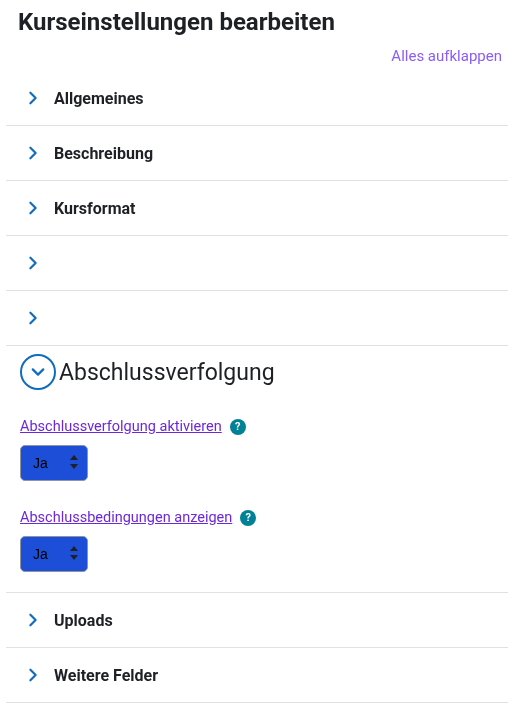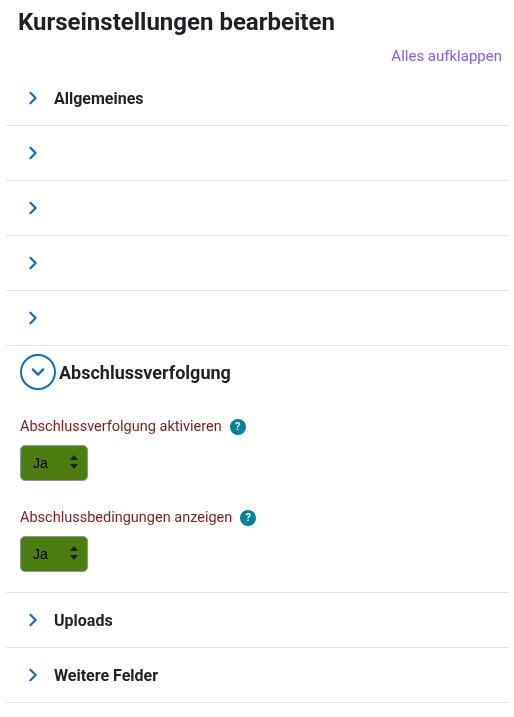--- a/index.html
+++ b/index.html
@@ -6,28 +6,28 @@
     body { font-family: -apple-system, BlinkMacSystemFont, "Segoe UI", Roboto, Arial, sans-serif; color: #1d2125; width: 514px; padding: 8px 6px 20px 6px; }
     h1.page-title { font-size: 24px; font-weight: 700; margin-bottom: 10px; padding-left: 12px; }
     .expand-all { text-align: right; margin-bottom: 6px; padding-right: 6px; }
     .expand-all a { color: #8b5cf6; text-decoration: none; font-size: 15px; }
     .section-row { display: flex; align-items: center; border-bottom: 1px solid #dee2e6; padding: 14px 0 14px 14px; cursor: pointer; }
     .section-row h2 { font-size: 16px; font-weight: 700; margin-left: 8px; }
     .chev { width: 26px; height: 26px; color: #0f6cbf; display: flex; align-items: center; justify-content: center; flex-shrink: 0; }
     .chev svg { width: 14px; height: 14px; }
     .section-expanded .chev { width: 36px; height: 36px; border: 2.5px solid #0f6cbf; border-radius: 50%; margin-left: 10px; }
     .section-expanded { display: flex; align-items: center; padding: 8px 0 8px 4px; cursor: pointer; }
-    .section-expanded h2 { font-size: 18px; font-weight: 700; margin-left: 3px; }
+    .section-expanded h2 { font-size: 23px; font-weight: 400; margin-left: 3px; }
     .form-body { padding: 20px 0 0 14px; border-bottom: 1px solid #dee2e6; }
     .form-group { margin-bottom: 28px; }
     .form-label-row { display: flex; align-items: center; margin-bottom: 10px; }
-    .form-label { font-size: 14.5px; color: #7f1d1d; }
+    .form-label { font-size: 14.5px; color: #6d28d9; text-decoration: underline; }
     .help-icon { width: 16px; height: 16px; background: #008196; color: #fff; border-radius: 50%; font-size: 11px; font-weight: 700; display: inline-flex; align-items: center; justify-content: center; margin-left: 8px; cursor: pointer; }
     .select-wrap { position: relative; display: inline-block; width: 68px; }
-    .select { width: 100%; height: 36px; border: 1px solid #8f959e; border-radius: 5px; background: #4d7c0f; padding: 0 26px 0 12px; font-size: 14px; appearance: none; cursor: pointer; }
+    .select { width: 100%; height: 36px; border: 1px solid #8f959e; border-radius: 5px; background: #1d4ed8; padding: 0 26px 0 12px; font-size: 14px; appearance: none; cursor: pointer; }
     .select-caret { position: absolute; right: 10px; top: 50%; transform: translateY(-50%); pointer-events: none; color: #1d2125; font-size: 11px; line-height: 1; }
     .last-group { margin-bottom: 20px; margin-top: 8px; }
     .action-row { display: flex; gap: 10px; padding: 14px 0 0 14px; }
     .btn { border-radius: 5px; padding: 9px 16px; font-size: 15px; cursor: pointer; border: 1px solid transparent; }
     .btn-primary { background: #0f6cbf; color: #fff; }
     .btn-secondary { background: #e9ecef; color: #1d2125; border-color: #ced4da; }
   </style>
 </head>
 <body>
 
@@ -45,28 +45,30 @@
   </span>
   <h2>Allgemeines</h2>
 </div>
 
 <div class="section-row">
   <span class="chev">
     <svg viewBox="0 0 16 16" fill="none">
         <path d="M5 2l6 6-6 6" stroke="currentColor" stroke-width="2.5" stroke-linecap="round" stroke-linejoin="round"></path>
       </svg>
   </span>
+  <h2>Beschreibung</h2>
 </div>
 
 <div class="section-row">
   <span class="chev">
     <svg viewBox="0 0 16 16" fill="none">
         <path d="M5 2l6 6-6 6" stroke="currentColor" stroke-width="2.5" stroke-linecap="round" stroke-linejoin="round"></path>
       </svg>
   </span>
+  <h2>Kursformat</h2>
 </div>
 
 <div class="section-row">
   <span class="chev">
     <svg viewBox="0 0 16 16" fill="none">
         <path d="M5 2l6 6-6 6" stroke="currentColor" stroke-width="2.5" stroke-linecap="round" stroke-linejoin="round"></path>
       </svg>
   </span>
 </div>
 

